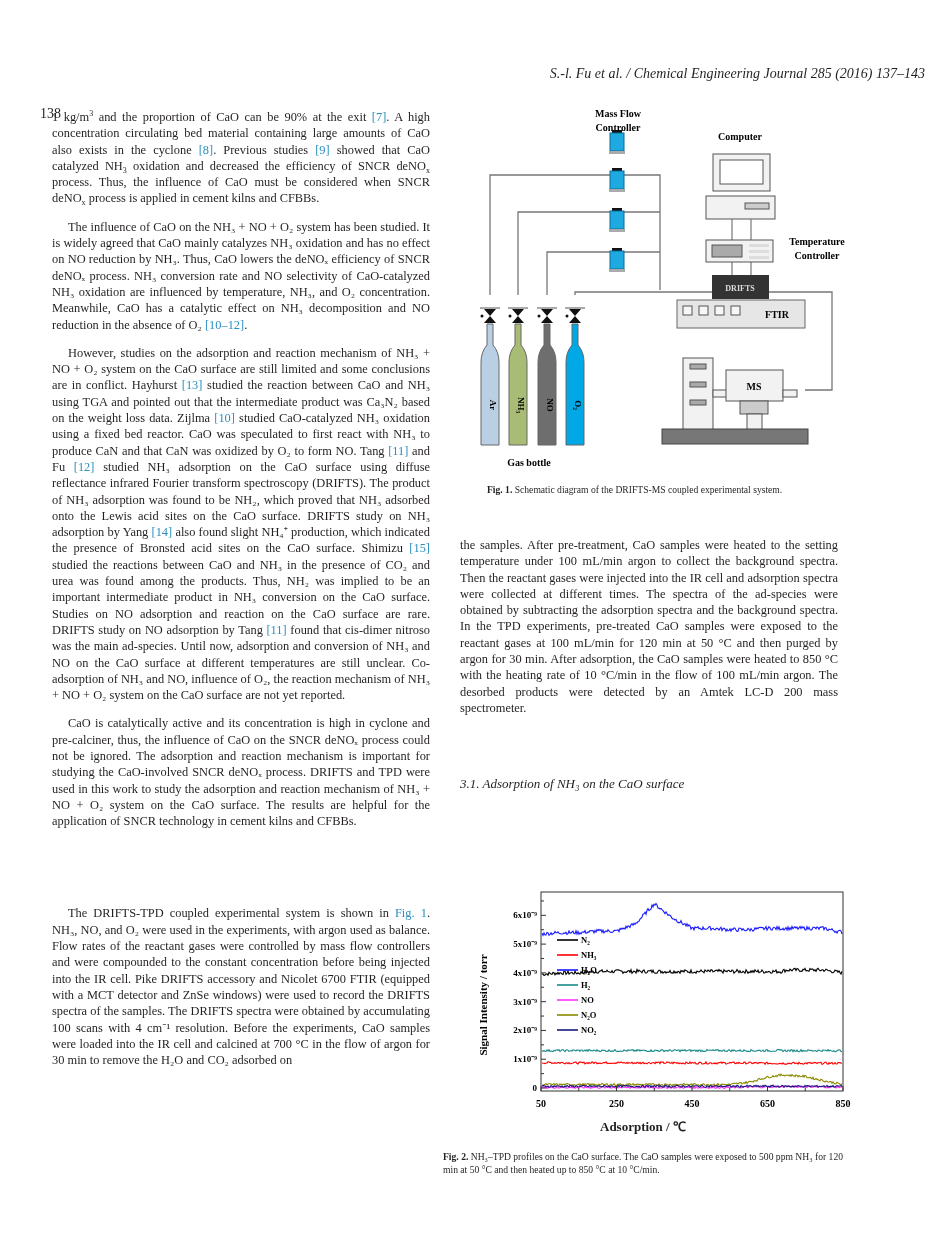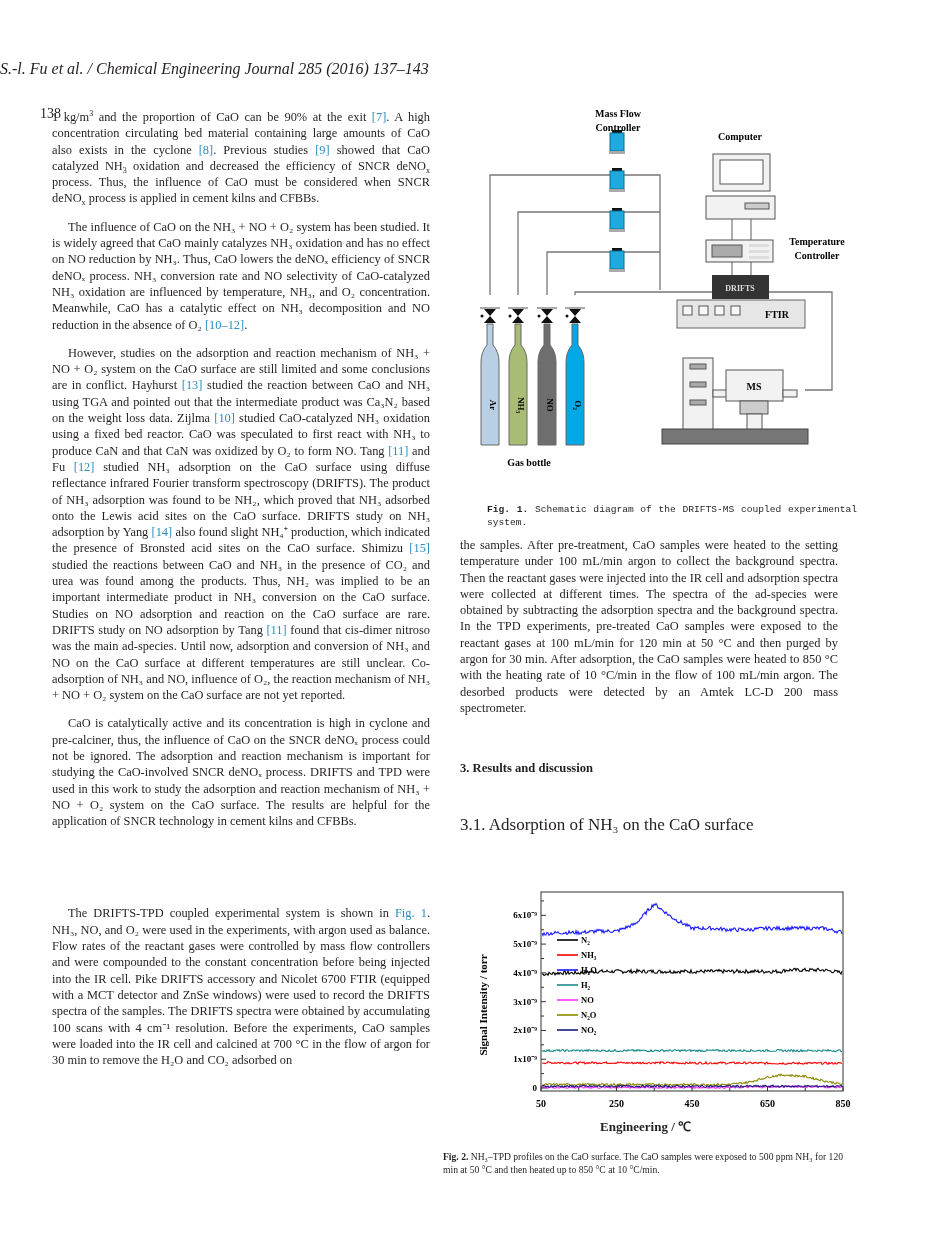--- a/index.html
+++ b/index.html
@@ -1,27 +1,27 @@
 <!DOCTYPE html>
 <html><head>
 <meta charset="utf-8">
 <style>
   html, body { margin: 0; padding: 0; background: #ffffff; }
   body { width: 925px; height: 1234px; position: relative; overflow: hidden; font-family: "DejaVu Serif", serif; color: #231f20; }
   .page-number { position: absolute; left: 40px; top: 90px; font-size: 14px; font-family: "Liberation Serif", serif; margin-top: 16px; }
-  .running-head { position: absolute; left: 0; right: 0; top: 60px; text-align: left; font-size: 16px; font-style: italic; font-family: "Liberation Serif", serif; }
+  .running-head { position: absolute; left: 0; right: 0; top: 66px; text-align: right; font-size: 14px; font-style: italic; font-family: "Liberation Serif", serif; }
   .col { position: absolute; font-family: "Liberation Serif", serif; font-size: 12.4px; line-height: 16.3px; text-align: justify; }
   .col-left { left: 40px; top: 97px; width: 402px; }
   .col-right { left: 448px; width: 402px; }
   .col p { margin: 12px; text-indent: 16px; }
   .col p.noindent { text-indent: 0; }
   .ref { color: #2a8fbf; }
   sub, sup { font-size: 8px; line-height: 0; }
   .section-head { font-weight: bold; margin: 0; font-size: 12.6px; }
-  .subsection-head { margin: 0; font-size: 17px; }
+  .subsection-head { font-style: italic; margin: 0; font-size: 13px; }
   .caption { position: absolute; font-family: "Liberation Serif", serif; font-size: 9.6px; line-height: 13px; text-align: justify; }
   .caption b { font-weight: bold; }
   .fig1 { position: absolute; left: 470px; top: 100px; width: 400px; height: 380px; }
   svg text { font-family: "Liberation Serif", serif; }
 </style>
 </head>
 <body>
 
 <div class="page-number">138</div>
 <div class="running-head">S.-l. Fu et al. / Chemical Engineering Journal 285 (2016) 137–143</div>
@@ -154,26 +154,25 @@
         <line x1="95" y1="208" x2="115" y2="208" stroke="#555"></line>
         <circle cx="97" cy="216" r="1.5" fill="#111"></circle>
       </g>
       <g>
         <path d="M102,224 L108,224 L108,245 Q114,252 114,262 L114,345 L96,345 L96,262 Q96,252 102,245 Z" fill="#00a8e6" stroke="#666"></path>
         <text x="105" y="305" font-size="9" font-weight="bold" text-anchor="middle" transform="rotate(90 105 305)">O₂</text>
       </g>
     </g>
   <text x="59" y="366" font-size="10" font-weight="bold" text-anchor="middle">Gas bottle</text>
 </svg>
-<div class="caption" style="left:487px; top:503px; width:370px;font-family:Liberation Mono, monospace;"><b>Fig. 1.</b><span> Schematic diagram of the DRIFTS-MS coupled experimental system.</span></div>
+<div class="caption" style="left:487px; top:483px; width:370px;"><b>Fig. 1.</b><span> Schematic diagram of the DRIFTS-MS coupled experimental system.</span></div>
 
 <div class="col col-right" style="top:525px;">
   <p class="noindent">the samples. After pre-treatment, CaO samples were heated to the setting temperature under 100 mL/min argon to collect the background spectra. Then the reactant gases were injected into the IR cell and adsorption spectra were collected at different times. The spectra of the ad-species were obtained by subtracting the adsorption spectra and the background spectra. In the TPD experiments, pre-treated CaO samples were exposed to the reactant gases at 100 mL/min for 120 min at 50 °C and then purged by argon for 30 min. After adsorption, the CaO samples were heated to 850 °C with the heating rate of 10 °C/min in the flow of 100 mL/min argon. The desorbed products were detected by an Amtek LC-D 200 mass spectrometer.</p>
   <div style="height:20px"></div>
-  <p class="noindent section-head">3. Results and discussion</p>
   <div style="height:16px"></div>
   <p class="noindent subsection-head">3.1. Adsorption of NH₃ on the CaO surface</p>
   <div style="height:16px"></div>
 </div>
 
 <svg id="chart" style="position:absolute; left:470px; top:885px;" width="400" height="230" viewBox="0 0 400 230">
   <g id="plot-lines">
       <polyline points="72.0,89.3 73.0,88.9 74.0,90.5 75.0,90.0 76.0,89.2 77.0,88.8 78.0,90.3 79.0,87.3 80.0,88.3 81.0,88.9 82.0,89.3 83.0,87.4 84.0,87.8 85.0,89.8 86.0,88.2 87.0,89.1 88.0,87.4 89.0,89.2 90.0,87.7 91.0,87.9 92.0,89.1 93.0,89.5 94.0,86.3 95.0,86.2 96.0,89.3 97.0,88.1 98.0,86.2 99.0,89.0 100.0,88.2 101.0,87.7 102.0,87.3 103.0,88.7 104.0,89.1 105.0,86.1 106.0,88.1 107.0,88.9 108.0,87.7 109.0,88.5 110.0,89.1 111.0,86.7 112.0,88.2 113.0,88.1 114.0,89.0 115.0,85.8 116.0,88.3 117.0,85.8 118.0,87.3 119.0,88.1 120.0,86.6 121.0,87.3 122.0,85.9 123.0,86.2 124.0,88.1 125.0,87.7 126.0,86.8 127.0,88.0 128.0,88.1 129.0,86.8 130.0,85.8 131.0,85.9 132.0,84.8 133.0,87.1 134.0,86.7 135.0,86.5 136.0,86.7 137.0,85.2 138.0,86.6 139.0,86.7 140.0,87.3 141.0,87.4 142.0,85.6 143.0,87.8 144.0,87.3 145.0,85.5 146.0,85.1 147.0,84.7 148.0,84.9 149.0,85.1 150.0,85.5 151.0,85.9 152.0,86.2 153.0,88.2 154.0,87.1 155.0,87.0 156.0,87.5 157.0,86.8 158.0,85.8 159.0,85.6 160.0,87.3 161.0,84.8 162.0,88.3 163.0,87.0 164.0,86.1 165.0,86.7 166.0,88.0 167.0,84.6 168.0,86.6 169.0,85.1 170.0,86.1 171.0,86.6 172.0,87.8 173.0,85.4 174.0,85.0 175.0,87.3 176.0,88.2 177.0,87.7 178.0,85.7 179.0,85.7 180.0,85.9 181.0,85.1 182.0,87.4 183.0,85.2 184.0,87.7 185.0,88.2 186.0,88.0 187.0,88.2 188.0,86.3 189.0,85.2 190.0,85.2 191.0,87.8 192.0,86.5 193.0,88.1 194.0,87.3 195.0,86.5 196.0,88.1 197.0,87.0 198.0,87.4 199.0,87.2 200.0,85.4 201.0,87.8 202.0,87.7 203.0,88.3 204.0,86.0 205.0,88.0 206.0,86.8 207.0,87.9 208.0,86.5 209.0,86.8 210.0,88.3 211.0,85.5 212.0,86.6 213.0,85.6 214.0,87.0 215.0,84.9 216.0,85.6 217.0,85.9 218.0,87.3 219.0,87.0 220.0,88.0 221.0,85.0 222.0,88.0 223.0,88.0 224.0,87.6 225.0,87.2 226.0,88.2 227.0,86.1 228.0,86.7 229.0,86.9 230.0,86.3 231.0,85.0 232.0,86.3 233.0,86.7 234.0,87.8 235.0,85.0 236.0,85.9 237.0,86.5 238.0,85.0 239.0,85.8 240.0,86.6 241.0,84.7 242.0,85.0 243.0,86.8 244.0,86.5 245.0,85.7 246.0,85.4 247.0,84.9 248.0,86.3 249.0,84.6 250.0,85.9 251.0,85.2 252.0,86.7 253.0,88.0 254.0,84.7 255.0,86.2 256.0,85.9 257.0,86.8 258.0,85.5 259.0,85.4 260.0,86.4 261.0,86.7 262.0,85.0 263.0,85.6 264.0,88.1 265.0,86.9 266.0,86.6 267.0,84.6 268.0,85.9 269.0,87.7 270.0,85.8 271.0,87.7 272.0,87.6 273.0,86.3 274.0,87.1 275.0,88.2 276.0,84.8 277.0,86.4 278.0,88.2 279.0,86.9 280.0,87.6 281.0,85.9 282.0,87.4 283.0,85.6 284.0,87.2 285.0,84.9 286.0,86.1 287.0,86.8 288.0,85.2 289.0,87.6 290.0,87.0 291.0,86.8 292.0,85.0 293.0,86.2 294.0,88.0 295.0,87.7 296.0,86.5 297.0,87.4 298.0,86.8 299.0,86.4 300.0,87.1 301.0,88.2 302.0,88.1 303.0,85.6 304.0,86.6 305.0,86.3 306.0,85.0 307.0,87.9 308.0,86.8 309.0,87.5 310.0,86.9 311.0,88.2 312.0,87.6 313.0,85.1 314.0,84.4 315.0,87.1 316.0,85.0 317.0,85.8 318.0,85.6 319.0,86.0 320.0,84.2 321.0,85.0 322.0,86.0 323.0,84.5 324.0,83.6 325.0,83.4 326.0,85.4 327.0,83.4 328.0,83.9 329.0,85.3 330.0,86.5 331.0,86.1 332.0,86.4 333.0,84.2 334.0,84.7 335.0,83.3 336.0,85.8 337.0,85.6 338.0,85.7 339.0,86.3 340.0,83.5 341.0,84.6 342.0,83.9 343.0,84.2 344.0,85.8 345.0,84.7 346.0,86.4 347.0,84.2 348.0,83.3 349.0,84.6 350.0,85.6 351.0,85.6 352.0,84.8 353.0,84.8 354.0,86.4 355.0,85.5 356.0,84.1 357.0,84.6 358.0,85.5 359.0,85.7 360.0,85.5 361.0,86.5 362.0,87.7 363.0,87.7 364.0,87.0 365.0,85.1 366.0,85.9 367.0,85.4 368.0,87.3 369.0,85.9 370.0,87.6 371.0,89.1 372.0,86.3" fill="none" stroke="#000000" stroke-width="1.1"></polyline>
       <polyline points="72.0,178.0 73.0,178.2 74.0,178.2 75.0,178.6 76.0,178.0 77.0,178.0 78.0,176.7 79.0,177.0 80.0,177.4 81.0,177.6 82.0,178.6 83.0,177.8 84.0,178.4 85.0,177.7 86.0,178.1 87.0,178.2 88.0,177.6 89.0,177.5 90.0,178.3 91.0,177.5 92.0,177.4 93.0,177.7 94.0,178.6 95.0,178.8 96.0,177.8 97.0,177.9 98.0,178.8 99.0,177.6 100.0,178.7 101.0,178.7 102.0,178.3 103.0,178.0 104.0,177.5 105.0,177.0 106.0,177.1 107.0,178.6 108.0,179.0 109.0,177.3 110.0,176.9 111.0,177.2 112.0,177.4 113.0,177.8 114.0,177.0 115.0,178.9 116.0,178.2 117.0,177.6 118.0,178.7 119.0,177.5 120.0,178.1 121.0,178.2 122.0,176.8 123.0,177.5 124.0,178.5 125.0,177.3 126.0,177.3 127.0,178.7 128.0,178.2 129.0,178.5 130.0,178.0 131.0,178.6 132.0,178.2 133.0,177.7 134.0,177.6 135.0,177.6 136.0,176.8 137.0,178.5 138.0,178.0 139.0,178.5 140.0,178.4 141.0,178.4 142.0,178.0 143.0,178.5 144.0,178.0 145.0,178.5 146.0,177.9 147.0,178.1 148.0,177.0 149.0,177.8 150.0,177.7 151.0,176.9 152.0,177.4 153.0,178.1 154.0,177.3 155.0,177.9 156.0,178.3 157.0,177.3 158.0,178.4 159.0,177.6 160.0,178.0 161.0,178.0 162.0,177.2 163.0,178.7 164.0,177.9 165.0,178.1 166.0,178.5 167.0,177.4 168.0,177.5 169.0,178.5 170.0,177.4 171.0,178.7 172.0,178.0 173.0,177.3 174.0,178.7 175.0,178.0 176.0,178.2 177.0,178.8 178.0,177.9 179.0,177.3 180.0,178.1 181.0,178.7 182.0,177.7 183.0,177.8 184.0,177.6 185.0,178.7 186.0,177.1 187.0,177.9 188.0,177.3 189.0,177.2 190.0,178.6 191.0,176.8 192.0,177.2 193.0,176.9 194.0,178.4 195.0,178.3 196.0,178.1 197.0,177.0 198.0,177.5 199.0,177.1 200.0,178.1 201.0,178.2 202.0,177.3 203.0,178.6 204.0,177.3 205.0,177.8 206.0,177.8 207.0,178.3 208.0,177.7 209.0,178.8 210.0,178.1 211.0,178.2 212.0,178.8 213.0,177.9 214.0,178.5 215.0,179.0 216.0,177.0 217.0,177.7 218.0,178.5 219.0,178.5 220.0,177.0 221.0,178.5 222.0,177.5 223.0,177.7 224.0,178.2 225.0,177.3 226.0,178.8 227.0,178.7 228.0,179.0 229.0,177.5 230.0,177.2 231.0,177.6 232.0,179.0 233.0,179.0 234.0,178.6 235.0,178.4 236.0,176.9 237.0,179.0 238.0,179.0 239.0,178.5 240.0,177.8 241.0,177.7 242.0,178.8 243.0,178.5 244.0,178.0 245.0,178.8 246.0,178.0 247.0,178.9 248.0,177.8 249.0,177.5 250.0,177.6 251.0,177.0 252.0,178.4 253.0,177.2 254.0,177.6 255.0,177.5 256.0,179.0 257.0,178.7 258.0,178.3 259.0,178.0 260.0,177.4 261.0,177.8 262.0,177.4 263.0,177.0 264.0,177.1 265.0,178.5 266.0,178.6 267.0,177.6 268.0,178.4 269.0,177.3 270.0,178.3 271.0,178.2 272.0,178.5 273.0,178.4 274.0,177.1 275.0,177.0 276.0,179.0 277.0,178.3 278.0,178.3 279.0,177.3 280.0,177.0 281.0,177.5 282.0,178.6 283.0,178.4 284.0,177.6 285.0,177.9 286.0,177.4 287.0,178.0 288.0,178.5 289.0,177.5 290.0,177.6 291.0,177.5 292.0,177.7 293.0,177.8 294.0,178.0 295.0,179.2 296.0,177.6 297.0,177.2 298.0,179.0 299.0,178.3 300.0,178.4 301.0,178.5 302.0,179.0 303.0,178.5 304.0,178.8 305.0,178.8 306.0,178.9 307.0,179.0 308.0,178.9 309.0,178.7 310.0,178.3 311.0,178.6 312.0,179.1 313.0,177.9 314.0,178.9 315.0,179.1 316.0,179.0 317.0,179.1 318.0,178.1 319.0,178.6 320.0,178.2 321.0,179.1 322.0,178.0 323.0,177.5 324.0,177.3 325.0,178.5 326.0,178.2 327.0,178.0 328.0,179.0 329.0,177.4 330.0,178.2 331.0,178.8 332.0,178.3 333.0,179.1 334.0,179.0 335.0,178.0 336.0,177.9 337.0,178.9 338.0,177.7 339.0,177.8 340.0,177.5 341.0,178.6 342.0,177.9 343.0,178.1 344.0,177.7 345.0,177.4 346.0,177.8 347.0,178.5 348.0,177.5 349.0,177.8 350.0,177.8 351.0,177.3 352.0,179.3 353.0,179.1 354.0,178.0 355.0,177.3 356.0,177.2 357.0,178.7 358.0,179.2 359.0,177.7 360.0,178.7 361.0,177.9 362.0,177.4 363.0,179.1 364.0,178.8 365.0,177.6 366.0,179.0 367.0,179.0 368.0,177.5 369.0,177.6 370.0,177.6 371.0,178.3 372.0,178.2" fill="none" stroke="#ff0000" stroke-width="1.1"></polyline>
       <polyline points="72.0,48.3 73.0,50.4 74.0,47.9 75.0,50.0 76.0,50.0 77.0,47.4 78.0,47.9 79.0,50.3 80.0,49.4 81.0,47.8 82.0,49.6 83.0,48.8 84.0,48.3 85.0,46.5 86.0,47.7 87.0,47.8 88.0,46.8 89.0,48.2 90.0,48.4 91.0,49.0 92.0,49.0 93.0,48.8 94.0,48.0 95.0,48.4 96.0,47.3 97.0,49.4 98.0,48.6 99.0,46.0 100.0,48.1 101.0,48.0 102.0,47.0 103.0,46.2 104.0,48.6 105.0,48.9 106.0,45.9 107.0,49.1 108.0,46.4 109.0,49.2 110.0,47.8 111.0,48.8 112.0,47.1 113.0,46.8 114.0,47.5 115.0,45.6 116.0,48.3 117.0,48.1 118.0,46.9 119.0,47.1 120.0,45.6 121.0,45.7 122.0,45.5 123.0,45.8 124.0,47.9 125.0,45.5 126.0,47.1 127.0,44.6 128.0,45.7 129.0,44.4 130.0,45.5 131.0,44.6 132.0,47.3 133.0,45.2 134.0,47.9 135.0,46.7 136.0,45.9 137.0,46.7 138.0,44.8 139.0,45.9 140.0,46.9 141.0,47.4 142.0,47.5 143.0,46.9 144.0,45.6 145.0,45.4 146.0,45.2 147.0,45.1 148.0,44.9 149.0,46.6 150.0,43.5 151.0,44.4 152.0,43.0 153.0,44.0 154.0,43.1 155.0,44.1 156.0,41.3 157.0,42.9 158.0,41.0 159.0,41.3 160.0,42.5 161.0,39.6 162.0,38.7 163.0,40.2 164.0,38.3 165.0,39.4 166.0,37.8 167.0,38.1 168.0,36.4 169.0,36.3 170.0,34.1 171.0,33.3 172.0,32.0 173.0,29.2 174.0,28.9 175.0,27.1 176.0,29.3 177.0,25.3 178.0,23.7 179.0,25.6 180.0,24.7 181.0,24.1 182.0,20.1 183.0,21.9 184.0,19.2 185.0,20.2 186.0,18.5 187.0,20.0 188.0,23.2 189.0,23.1 190.0,24.0 191.0,23.5 192.0,24.6 193.0,25.5 194.0,27.1 195.0,28.7 196.0,26.8 197.0,28.6 198.0,30.3 199.0,29.9 200.0,30.2 201.0,31.4 202.0,33.3 203.0,34.0 204.0,34.1 205.0,35.1 206.0,34.3 207.0,36.6 208.0,37.6 209.0,37.4 210.0,37.7 211.0,35.7 212.0,38.2 213.0,39.7 214.0,39.1 215.0,38.7 216.0,40.9 217.0,38.8 218.0,41.2 219.0,39.9 220.0,40.7 221.0,44.2 222.0,42.5 223.0,42.6 224.0,44.9 225.0,41.9 226.0,42.6 227.0,42.5 228.0,41.7 229.0,43.8 230.0,43.2 231.0,44.3 232.0,44.7 233.0,41.9 234.0,44.3 235.0,43.8 236.0,44.4 237.0,43.9 238.0,43.2 239.0,41.8 240.0,41.6 241.0,45.1 242.0,43.7 243.0,43.3 244.0,44.4 245.0,44.9 246.0,43.8 247.0,43.2 248.0,43.8 249.0,45.1 250.0,43.4 251.0,42.4 252.0,45.6 253.0,43.7 254.0,43.1 255.0,44.0 256.0,46.2 257.0,44.1 258.0,45.9 259.0,45.6 260.0,44.0 261.0,46.1 262.0,43.8 263.0,44.7 264.0,43.0 265.0,43.3 266.0,45.0 267.0,46.3 268.0,46.2 269.0,43.2 270.0,43.3 271.0,43.5 272.0,45.2 273.0,43.7 274.0,44.9 275.0,45.7 276.0,45.7 277.0,45.0 278.0,43.3 279.0,44.3 280.0,45.9 281.0,43.6 282.0,45.0 283.0,46.2 284.0,45.2 285.0,42.9 286.0,44.2 287.0,42.9 288.0,43.7 289.0,42.3 290.0,42.6 291.0,42.3 292.0,42.6 293.0,42.6 294.0,44.5 295.0,43.4 296.0,41.6 297.0,45.1 298.0,43.4 299.0,41.7 300.0,42.7 301.0,44.8 302.0,45.1 303.0,43.0 304.0,42.3 305.0,42.8 306.0,44.4 307.0,41.6 308.0,44.3 309.0,41.8 310.0,44.9 311.0,44.3 312.0,44.6 313.0,43.2 314.0,45.1 315.0,43.9 316.0,42.6 317.0,45.0 318.0,41.9 319.0,44.9 320.0,42.7 321.0,44.4 322.0,41.5 323.0,43.8 324.0,42.5 325.0,41.8 326.0,43.1 327.0,42.0 328.0,44.2 329.0,42.9 330.0,41.5 331.0,43.5 332.0,41.6 333.0,43.0 334.0,42.0 335.0,45.0 336.0,45.0 337.0,41.7 338.0,44.2 339.0,42.3 340.0,44.7 341.0,45.1 342.0,44.5 343.0,42.3 344.0,42.3 345.0,42.6 346.0,43.8 347.0,41.9 348.0,42.4 349.0,44.2 350.0,42.1 351.0,42.4 352.0,41.7 353.0,41.6 354.0,44.8 355.0,42.6 356.0,42.8 357.0,45.0 358.0,45.5 359.0,44.1 360.0,44.5 361.0,44.7 362.0,43.6 363.0,45.4 364.0,46.0 365.0,47.3 366.0,46.3 367.0,48.0 368.0,46.1 369.0,45.5 370.0,45.4 371.0,46.0 372.0,49.0" fill="none" stroke="#1a1aff" stroke-width="1.1"></polyline>
@@ -245,14 +244,14 @@
         <line x1="87" y1="130" x2="108" y2="130" stroke="#8a8a00" stroke-width="1.6"></line>
         <text x="111" y="133" font-size="8.5" font-weight="bold">N₂O</text>
       </g>
       <g>
         <line x1="87" y1="145" x2="108" y2="145" stroke="#1a1a80" stroke-width="1.6"></line>
         <text x="111" y="148" font-size="8.5" font-weight="bold">NO₂</text>
       </g>
     </g>
   <text transform="translate(17,120) rotate(-90)" font-size="11" font-weight="bold" text-anchor="middle">Signal Intensity / torr</text>
 </svg>
-<div style="position:absolute; left:600px; top:1117px; font-family:'Liberation Serif', serif; font-weight:bold; font-size:13px;">Engineering / ℃</div>
+<div style="position:absolute; left:600px; top:1117px; font-family:'Liberation Serif', serif; font-weight:bold; font-size:13px;">Adsorption / ℃</div>
 <div class="caption" style="left:443px; top:1150px; width:400px;"><b>Fig. 2.</b><span> NH₃–TPD profiles on the CaO surface. The CaO samples were exposed to 500 ppm NH₃ for 120 min at 50 °C and then heated up to 850 °C at 10 °C/min.</span></div>
 
 </body></html>

